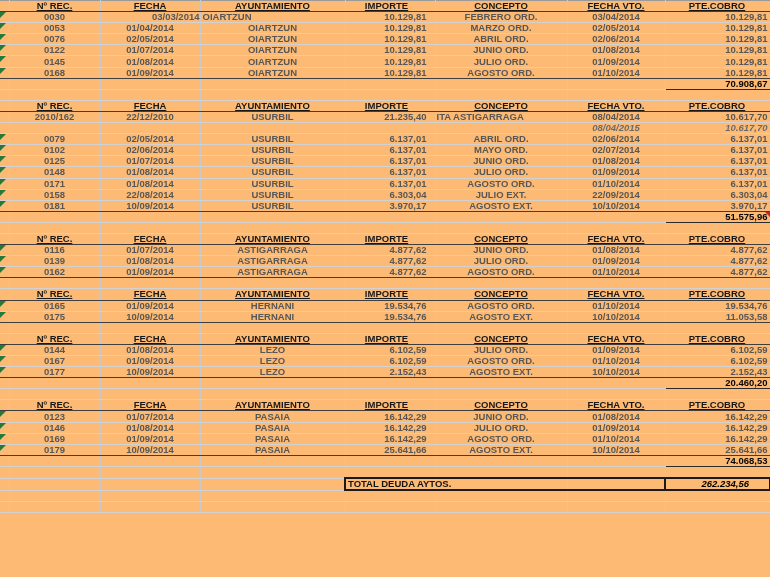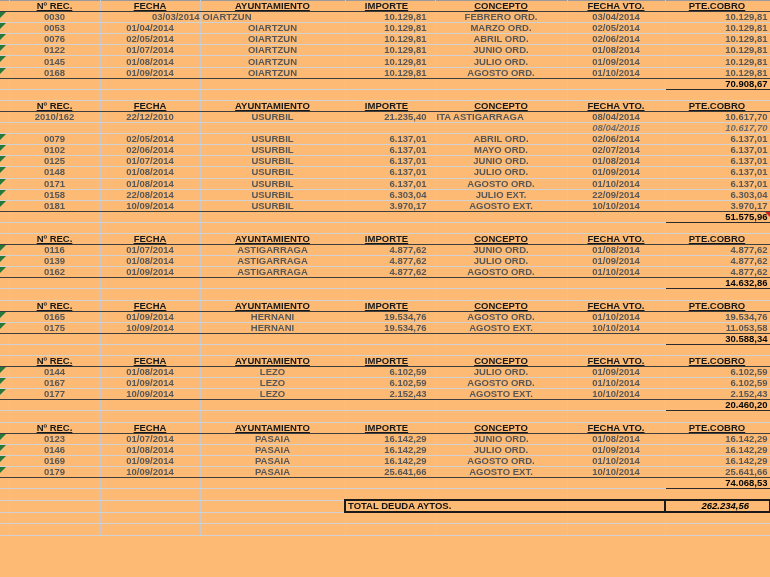--- a/index.html
+++ b/index.html
@@ -325,30 +325,20 @@
           <td class="c-pte">4.877,62</td>
         </tr>
         <tr>
           <td class="strip"></td>
           <td class="c-rec"></td>
           <td class="c-fecha"></td>
           <td class="c-ayto"></td>
           <td class="c-importe"></td>
           <td class="c-concepto"></td>
           <td class="c-vto"></td>
-          <td class="c-pte sub">14.632,86</td>
-        </tr>
-        <tr>
-          <td class="strip"></td>
-          <td class="c-rec"></td>
-          <td class="c-fecha"></td>
-          <td class="c-ayto"></td>
-          <td class="c-importe"></td>
-          <td class="c-concepto"></td>
-          <td class="c-vto"></td>
           <td class="c-pte"></td>
         </tr>
         <tr class="head">
           <td class="strip"></td>
           <td class="h c-rec">Nº REC.</td>
           <td class="h c-fecha">FECHA</td>
           <td class="h c-ayto">AYUNTAMIENTO</td>
           <td class="h c-importe">IMPORTE</td>
           <td class="h c-concepto">CONCEPTO</td>
           <td class="h c-vto">FECHA VTO.</td>
@@ -379,30 +369,20 @@
           <td class="c-pte">11.053,58</td>
         </tr>
         <tr>
           <td class="strip"></td>
           <td class="c-rec"></td>
           <td class="c-fecha"></td>
           <td class="c-ayto"></td>
           <td class="c-importe"></td>
           <td class="c-concepto"></td>
           <td class="c-vto"></td>
-          <td class="c-pte sub">30.588,34</td>
-        </tr>
-        <tr>
-          <td class="strip"></td>
-          <td class="c-rec"></td>
-          <td class="c-fecha"></td>
-          <td class="c-ayto"></td>
-          <td class="c-importe"></td>
-          <td class="c-concepto"></td>
-          <td class="c-vto"></td>
           <td class="c-pte"></td>
         </tr>
         <tr class="head">
           <td class="strip"></td>
           <td class="h c-rec">Nº REC.</td>
           <td class="h c-fecha">FECHA</td>
           <td class="h c-ayto">AYUNTAMIENTO</td>
           <td class="h c-importe">IMPORTE</td>
           <td class="h c-concepto">CONCEPTO</td>
           <td class="h c-vto">FECHA VTO.</td>

